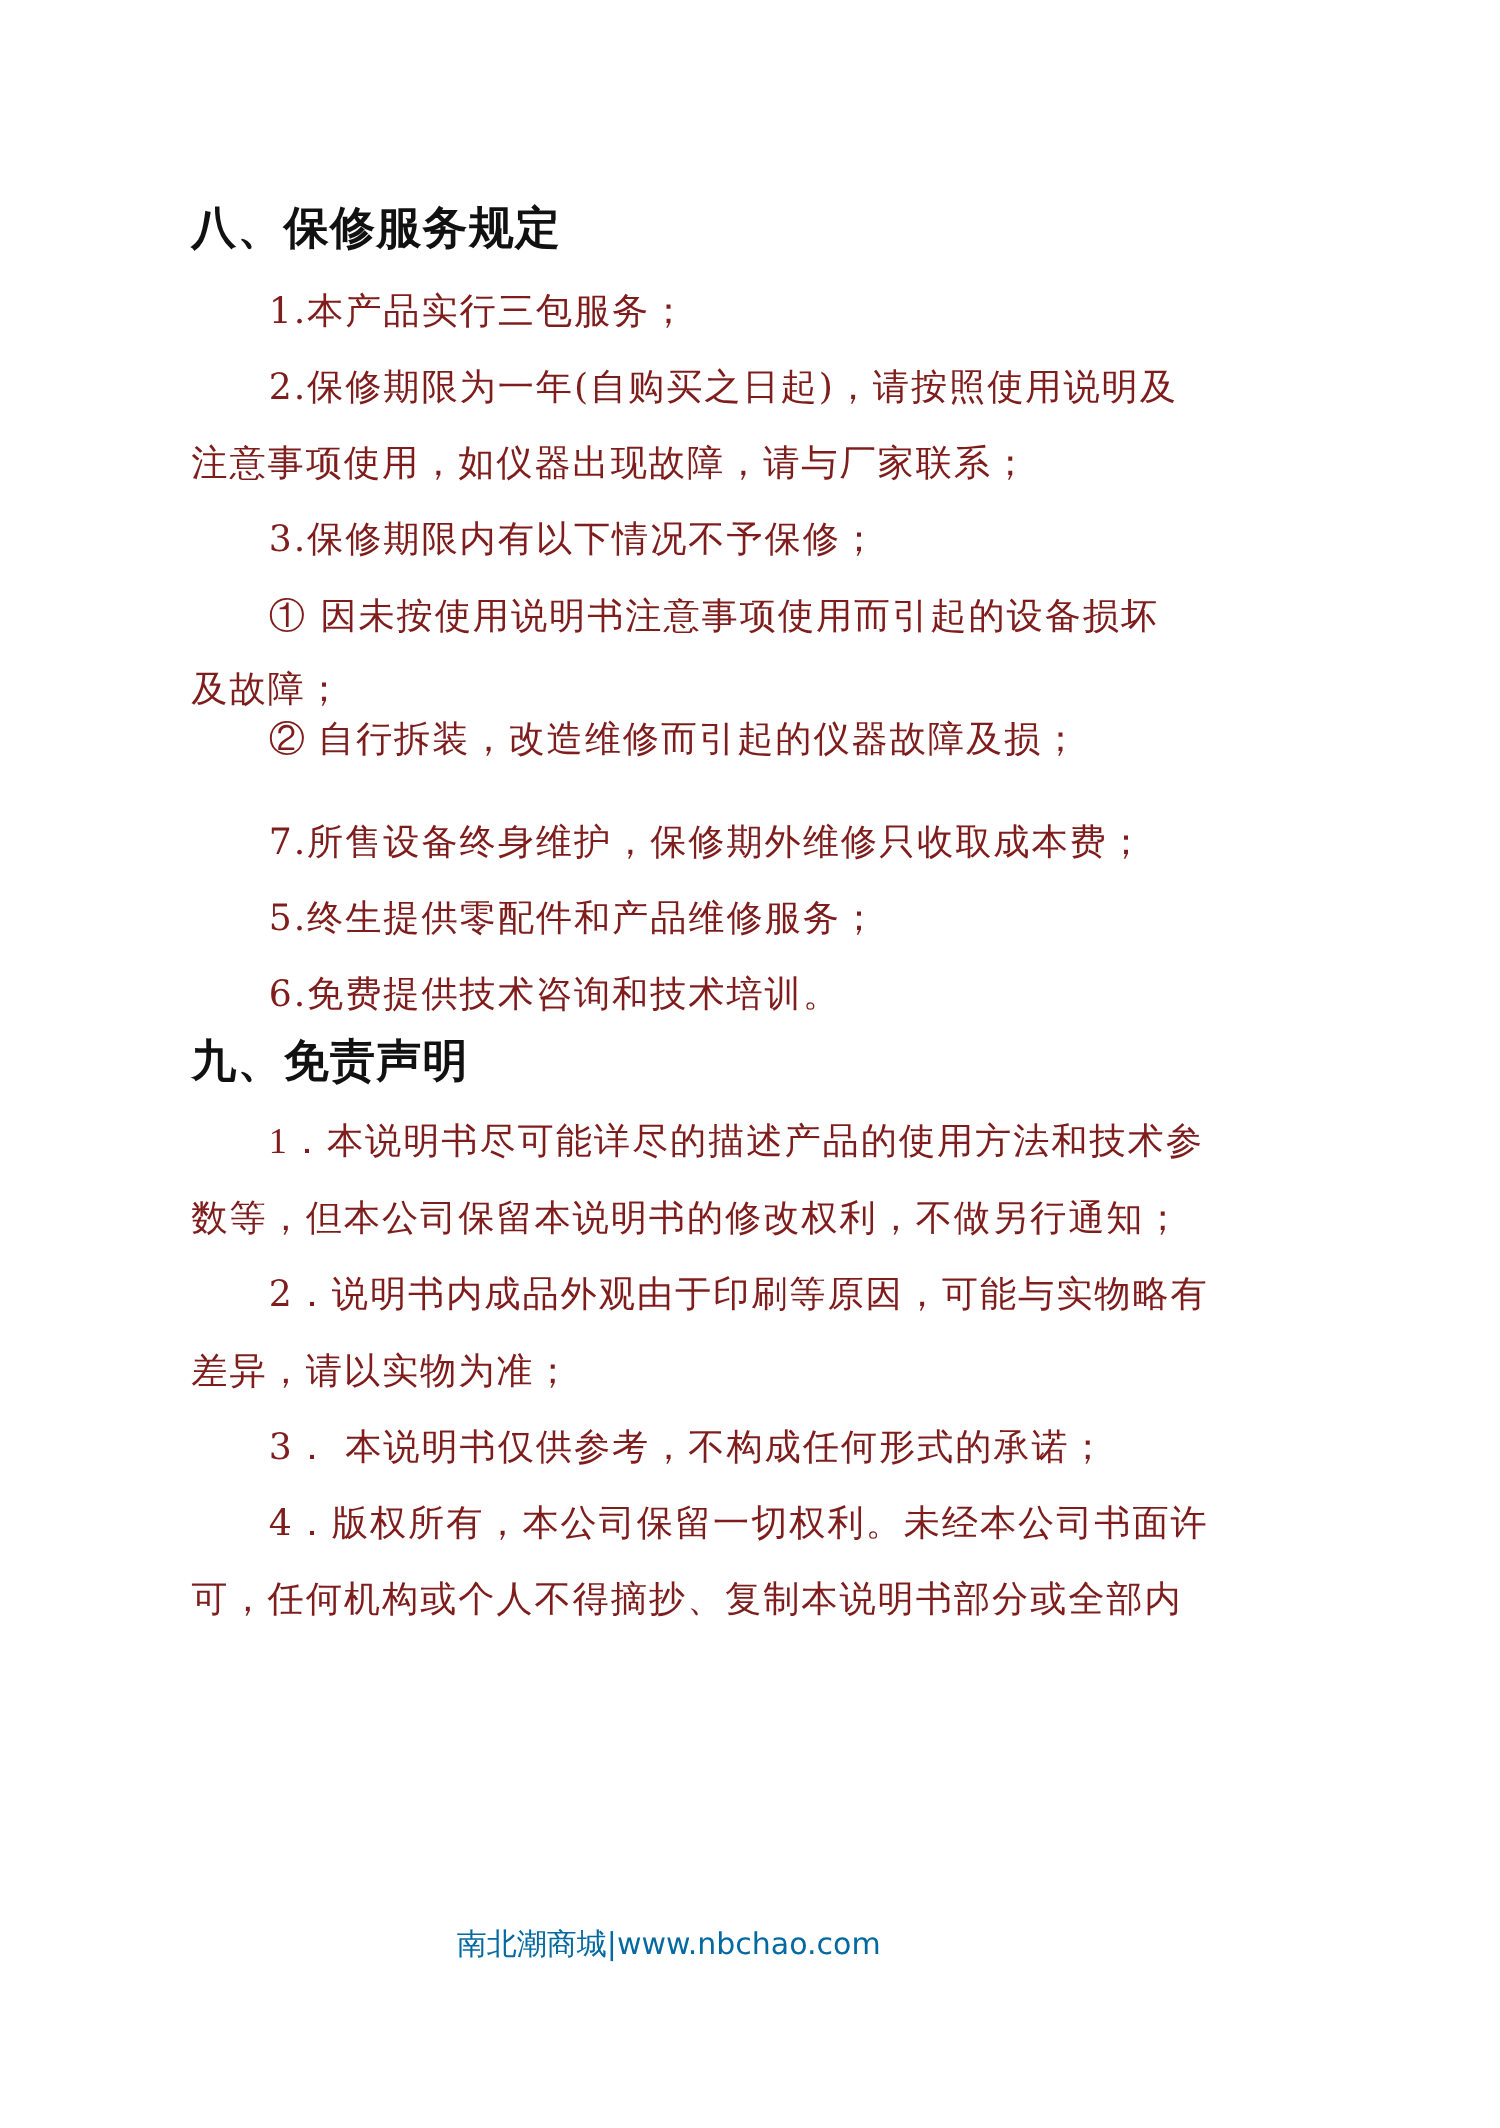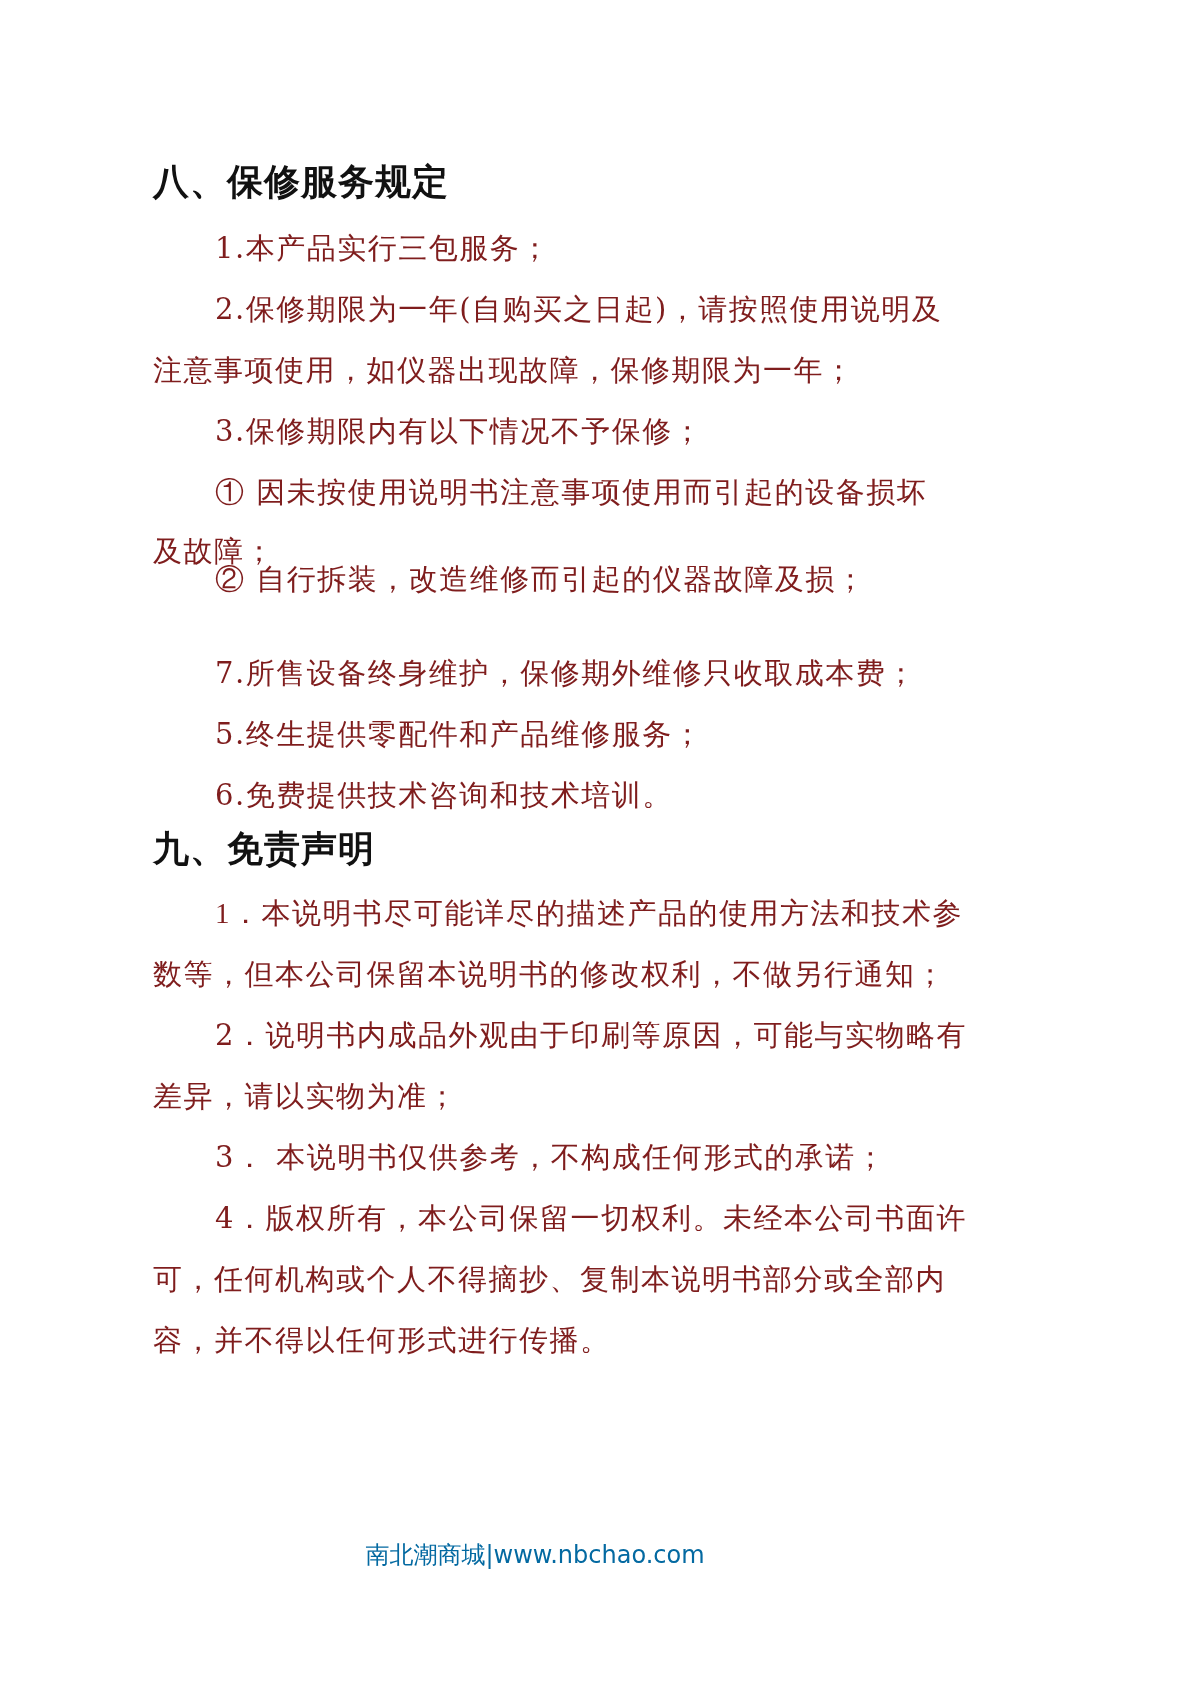--- a/index.html
+++ b/index.html
@@ -29,34 +29,33 @@
   </style>
 </head>
 <body>
 
 <div class="page">
 
   <div class="heading" style="top:163px;">八、保修服务规定</div>
 
   <div class="line indent" style="top:228px;">1.本产品实行三包服务；</div>
   <div class="line indent" style="top:289px;">2.保修期限为一年(自购买之日起)，请按照使用说明及</div>
-  <div class="line flush" style="top:350px;">注意事项使用，如仪器出现故障，保修期限为一年；</div>
+  <div class="line flush" style="top:350px;">注意事项使用，如仪器出现故障，请与厂家联系；</div>
   <div class="line indent" style="top:411px;">3.保修期限内有以下情况不予保修；</div>
   <div class="line indent" style="top:472px;">① 因未按使用说明书注意事项使用而引起的设备损坏</div>
   <div class="line flush" style="top:531px;">及故障；</div>
-  <div class="line indent" style="top:559px;">② 自行拆装，改造维修而引起的仪器故障及损；</div>
+  <div class="line indent" style="top:572px;font-family:Liberation Serif, serif;">② 自行拆装，改造维修而引起的仪器故障及损；</div>
   <div class="line indent" style="top:653px;">7.所售设备终身维护，保修期外维修只收取成本费；</div>
   <div class="line indent" style="top:714px;">5.终生提供零配件和产品维修服务；</div>
   <div class="line indent" style="top:775px;">6.免费提供技术咨询和技术培训。</div>
 
   <div class="heading" style="top:830px;">九、免责声明</div>
 
   <div class="line indent" style="top:893px;font-family:Liberation Serif, serif;">1．本说明书尽可能详尽的描述产品的使用方法和技术参</div>
   <div class="line flush" style="top:954px;">数等，但本公司保留本说明书的修改权利，不做另行通知；</div>
   <div class="line indent" style="top:1015px;">2．说明书内成品外观由于印刷等原因，可能与实物略有</div>
   <div class="line flush" style="top:1076px;">差异，请以实物为准；</div>
   <div class="line indent" style="top:1137px;">3． 本说明书仅供参考，不构成任何形式的承诺；</div>
   <div class="line indent" style="top:1198px;">4．版权所有，本公司保留一切权利。未经本公司书面许</div>
   <div class="line flush" style="top:1259px;">可，任何机构或个人不得摘抄、复制本说明书部分或全部内</div>
-  <div class="line flush" style="top:1320px;">容，并不得以任何形式进行传播。</div>
 
   <div class="footer">南北潮商城|www.nbchao.com</div>
 </div>
 
 </body></html>

